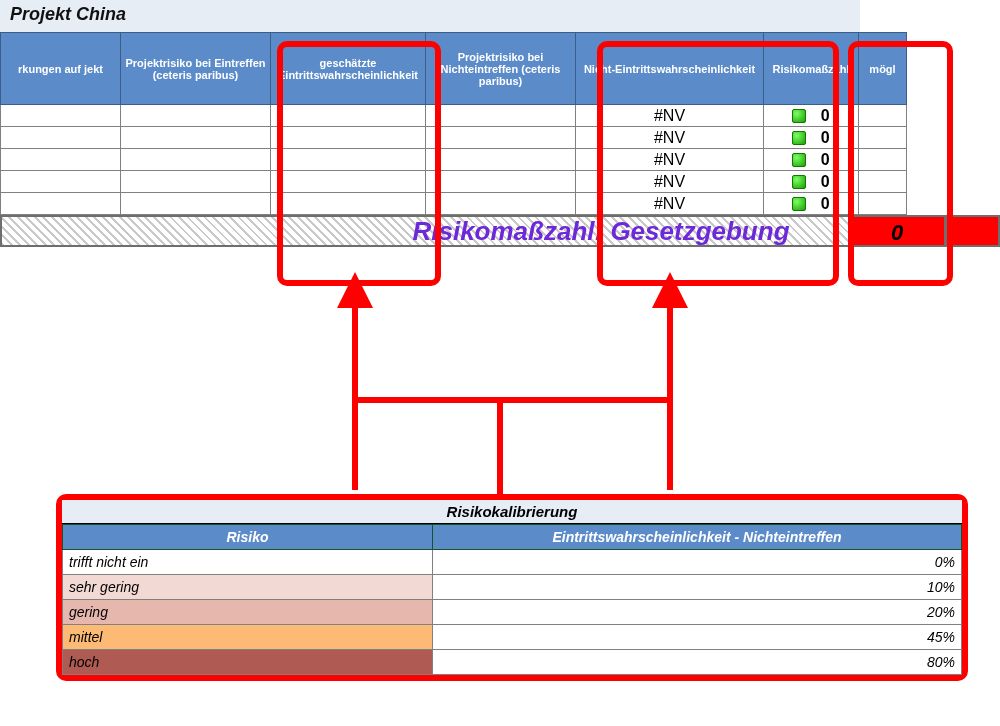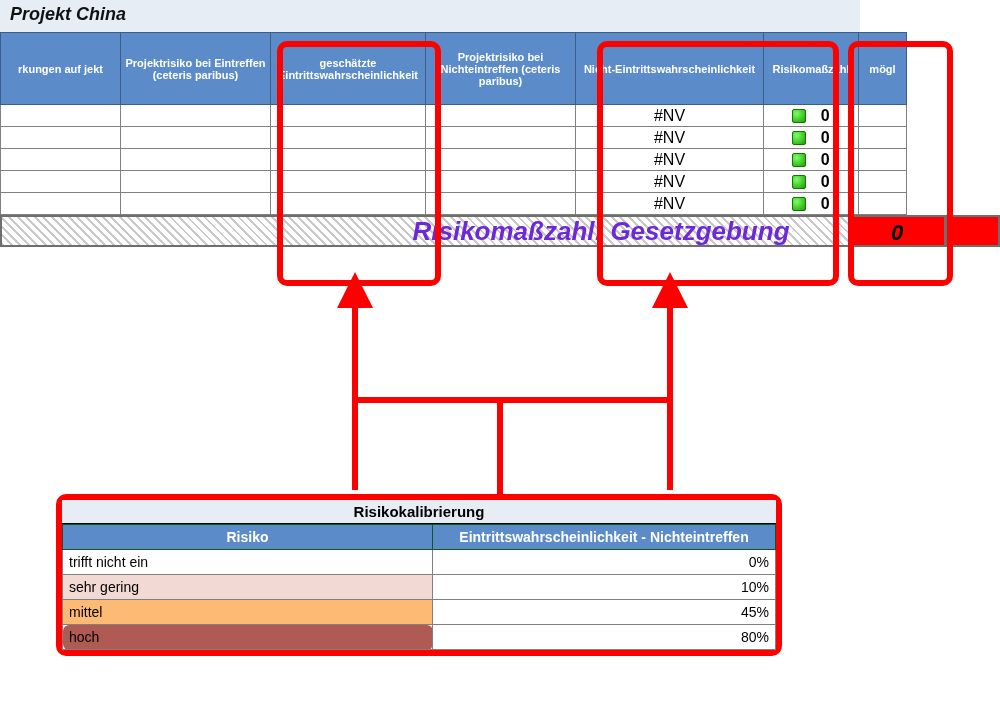--- a/index.html
+++ b/index.html
@@ -148,25 +148,26 @@
     left: 0; top: 0;
     width: 1000px; height: 726px;
     pointer-events: none;
   }
 
   
   .calib-box {
     position: absolute;
     left: 56px;
     top: 494px;
-    width: 726px;
+    width: 912px;
     border: 6px solid #ff0000;
     border-radius: 10px;
     box-sizing: border-box;
     background: #fff;
+    font-style: italic;
   }
   .calib-title {
     background: #e6edf5;
     text-align: center;
     font-weight: bold;
     font-size: 15px;
     padding: 3px 0;
     border-bottom: 1px solid #000;
   }
   table.calib {
@@ -189,21 +190,21 @@
     padding: 2px 6px;
     height: 20px;
   }
   .calib-left  { width: 370px; text-align: left; }
   .calib-right { text-align: right; }
 
   .shade-1 { background: #ffffff; }
   .shade-2 { background: #f3d9d4; }
   .shade-3 { background: #e6b8ad; }
   .shade-4 { background: #fdba74; }
-  .shade-5 { background: #b05a54; color: #000; border-radius: 6px; }
+  .shade-5 { background: #b05a54; color: #000; }
   .shade-6 { background: #7b2e2e; color: #000; }
 
 </style>
 </head>
 <body>
 
 <div class="sheet-area">
 
   <div class="title-bar">
     <span class="title">Projekt China</span>
@@ -339,20 +340,24 @@
     <tbody>
       <tr>
         <td class="calib-left shade-1">trifft nicht ein</td>
         <td class="calib-right">0%</td>
       </tr>
       <tr>
         <td class="calib-left shade-2">sehr gering</td>
         <td class="calib-right">10%</td>
       </tr>
       <tr>
+        <td class="calib-left shade-3">gering</td>
+        <td class="calib-right">20%</td>
+      </tr>
+      <tr>
         <td class="calib-left shade-4">mittel</td>
         <td class="calib-right">45%</td>
       </tr>
       <tr>
         <td class="calib-left shade-5">hoch</td>
         <td class="calib-right">80%</td>
       </tr>
     </tbody>
   </table>
 </div>

